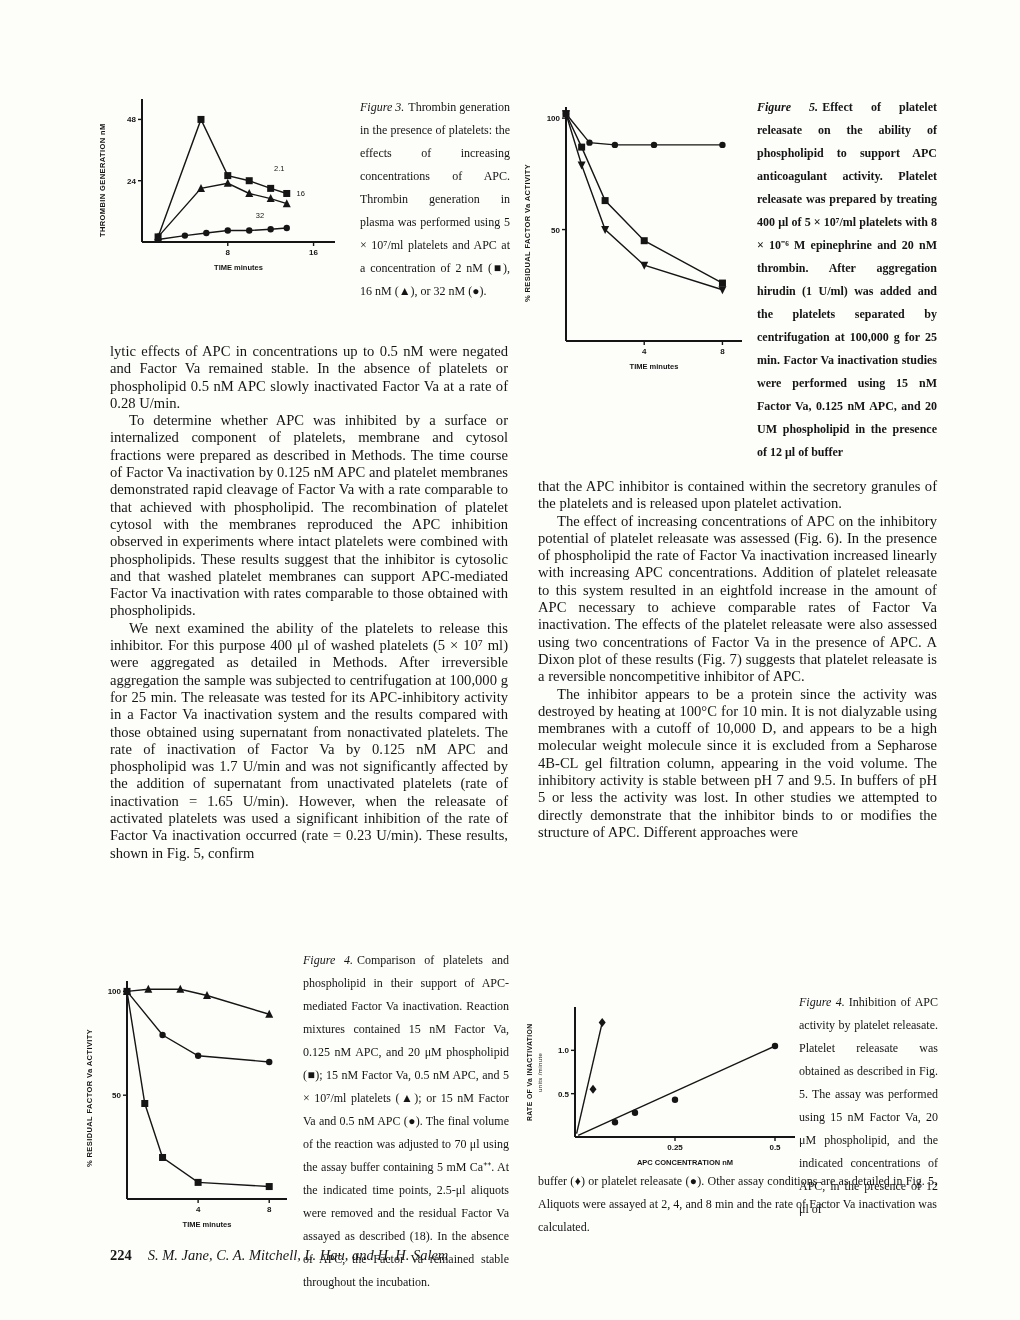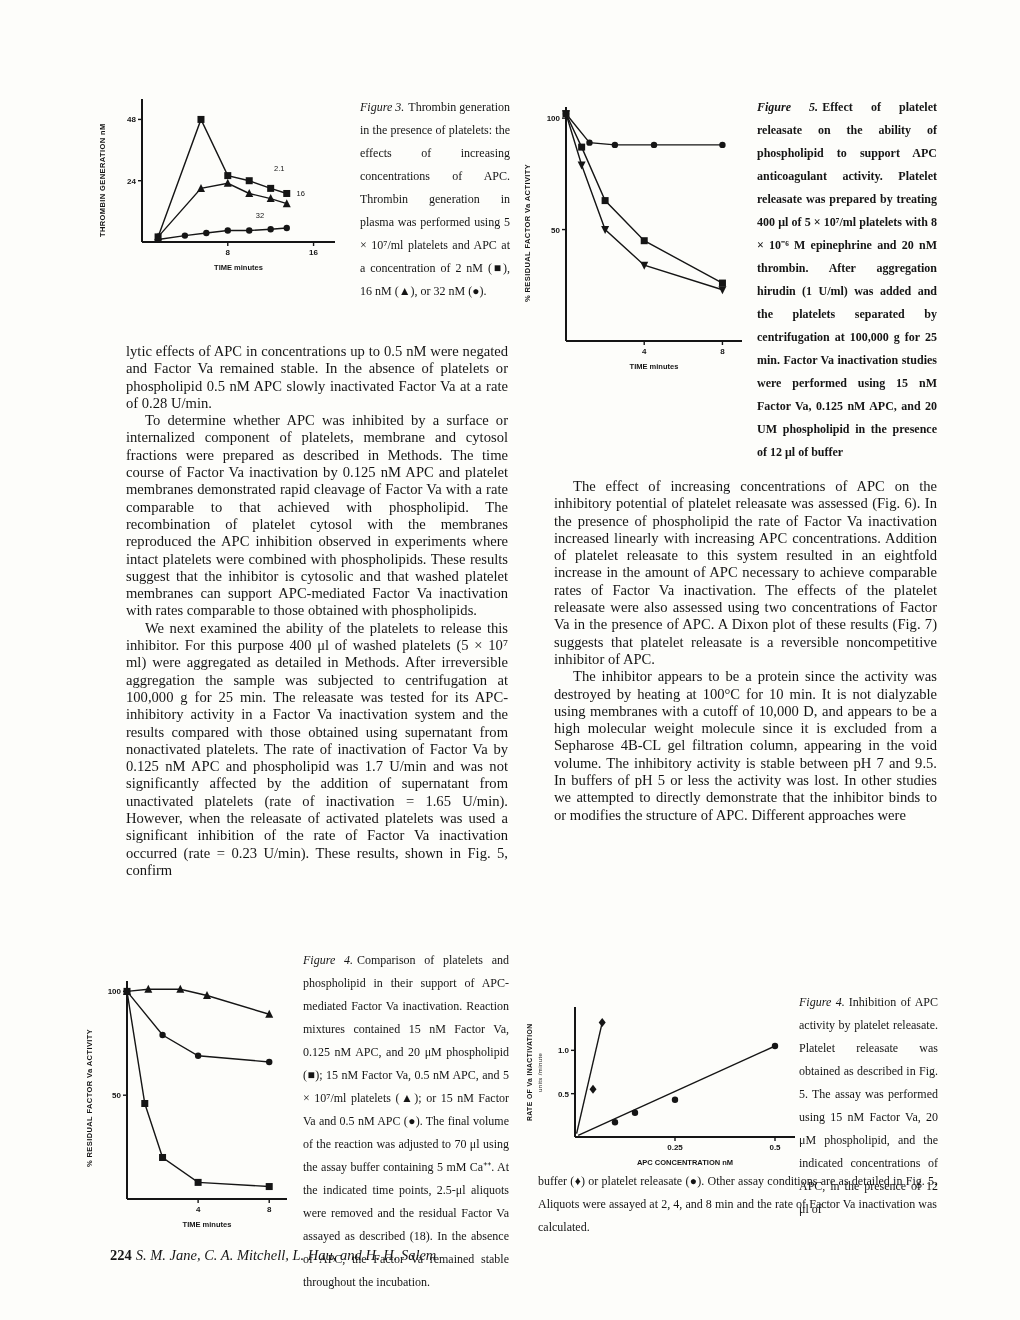--- a/index.html
+++ b/index.html
@@ -4,35 +4,35 @@
 <style>
   * { margin:0; padding:0; box-sizing:border-box; }
   html,body { background:#d9d9d9; }
   .page {
     position:relative; width:1020px; height:1320px; margin:0 auto;
     background:#fdfdfa; color:#151515;
     font-family:"Liberation Serif", serif; overflow:hidden;
   }
   .body-col { position:absolute; }
   .body-col p {
-    font-size:14.6px; line-height:17.3px; text-align:justify; text-indent:19px;margin-left:16px;
+    font-size:14.6px; line-height:17.3px; text-align:justify; text-indent:19px;
   }
   .body-col p.noindent { text-indent:0; }
   .caption {
     position:absolute; font-size:12px; line-height:23px; text-align:justify;
   }
   .caption .fig-label { font-style:italic; margin-right:4px; }
   .v-label {
     position:absolute; writing-mode:vertical-rl; transform:rotate(180deg);
     font-family:"Liberation Sans", sans-serif; font-weight:700;
     color:#151515; text-align:center; letter-spacing:0.4px; white-space:nowrap;
   }
   svg.chart { position:absolute; overflow:visible; }
   .footer { position:absolute; font-size:14.5px; }
-  .footer .pageno { font-weight:700; margin-right:4px; }
+  .footer .pageno { font-weight:700; margin-right:16px; }
   .footer .authors { font-style:italic; }
 </style>
 </head>
 <body>
 
 <div class="page">
 
   <div class="v-label" style="left:98px; top:96px; height:168px; font-size:7.5px;">THROMBIN GENERATION nM</div>
   <svg class="chart" style="left:114px; top:90px;" width="235" height="185">
       <line x1="28" y1="152" x2="28" y2="9" stroke="#151515" stroke-width="2"></line>
@@ -112,20 +112,21 @@
     <span class="fig-label">Figure 5.</span><span>Effect of platelet releasate on the ability of phospholipid to support APC anticoagulant activity. Platelet releasate was prepared by treating 400 μl of 5 × 10⁷/ml platelets with 8 × 10⁻⁶ M epinephrine and 20 nM thrombin. After aggregation hirudin (1 U/ml) was added and the platelets separated by centrifugation at 100,000 g for 25 min. Factor Va inactivation studies were performed using 15 nM Factor Va, 0.125 nM APC, and 20 UM phospholipid in the presence of 12 μl of buffer</span>
   </div>
 
   <div class="body-col" style="left:110px; top:343px; width:398px;">
     <p class="noindent">lytic effects of APC in concentrations up to 0.5 nM were negated and Factor Va remained stable. In the absence of platelets or phospholipid 0.5 nM APC slowly inactivated Factor Va at a rate of 0.28 U/min.</p>
     <p>To determine whether APC was inhibited by a surface or internalized component of platelets, membrane and cytosol fractions were prepared as described in Methods. The time course of Factor Va inactivation by 0.125 nM APC and platelet membranes demonstrated rapid cleavage of Factor Va with a rate comparable to that achieved with phospholipid. The recombination of platelet cytosol with the membranes reproduced the APC inhibition observed in experiments where intact platelets were combined with phospholipids. These results suggest that the inhibitor is cytosolic and that washed platelet membranes can support APC-mediated Factor Va inactivation with rates comparable to those obtained with phospholipids.</p>
     <p>We next examined the ability of the platelets to release this inhibitor. For this purpose 400 μl of washed platelets (5 × 10⁷ ml) were aggregated as detailed in Methods. After irreversible aggregation the sample was subjected to centrifugation at 100,000 g for 25 min. The releasate was tested for its APC-inhibitory activity in a Factor Va inactivation system and the results compared with those obtained using supernatant from nonactivated platelets. The rate of inactivation of Factor Va by 0.125 nM APC and phospholipid was 1.7 U/min and was not significantly affected by the addition of supernatant from unactivated platelets (rate of inactivation = 1.65 U/min). However, when the releasate of activated platelets was used a significant inhibition of the rate of Factor Va inactivation occurred (rate = 0.23 U/min). These results, shown in Fig. 5, confirm</p>
   </div>
 
   <div class="body-col" style="left:538px; top:478px; width:399px;">
+    <p class="noindent">that the APC inhibitor is contained within the secretory granules of the platelets and is released upon platelet activation.</p>
     <p>The effect of increasing concentrations of APC on the inhibitory potential of platelet releasate was assessed (Fig. 6). In the presence of phospholipid the rate of Factor Va inactivation increased linearly with increasing APC concentrations. Addition of platelet releasate to this system resulted in an eightfold increase in the amount of APC necessary to achieve comparable rates of Factor Va inactivation. The effects of the platelet releasate were also assessed using two concentrations of Factor Va in the presence of APC. A Dixon plot of these results (Fig. 7) suggests that platelet releasate is a reversible noncompetitive inhibitor of APC.</p>
     <p>The inhibitor appears to be a protein since the activity was destroyed by heating at 100°C for 10 min. It is not dialyzable using membranes with a cutoff of 10,000 D, and appears to be a high molecular weight molecule since it is excluded from a Sepharose 4B-CL gel filtration column, appearing in the void volume. The inhibitory activity is stable between pH 7 and 9.5. In buffers of pH 5 or less the activity was lost. In other studies we attempted to directly demonstrate that the inhibitor binds to or modifies the structure of APC. Different approaches were</p>
   </div>
 
   <div class="caption" style="left:303px; top:949px; width:206px;">
     <span class="fig-label">Figure 4.</span><span>Comparison of platelets and phospholipid in their support of APC-mediated Factor Va inactivation. Reaction mixtures contained 15 nM Factor Va, 0.125 nM APC, and 20 μM phospholipid (■); 15 nM Factor Va, 0.5 nM APC, and 5 × 10⁷/ml platelets (▲); or 15 nM Factor Va and 0.5 nM APC (●). The final volume of the reaction was adjusted to 70 μl using the assay buffer containing 5 mM Ca⁺⁺. At the indicated time points, 2.5-μl aliquots were removed and the residual Factor Va assayed as described (18). In the absence of APC, the Factor Va remained stable throughout the incubation.</span>
   </div>
   <div class="v-label" style="left:85px; top:984px; height:228px; font-size:7.5px;">% RESIDUAL FACTOR Va ACTIVITY</div>
   <svg class="chart" style="left:99px; top:972px;" width="202" height="260">
       <line x1="28" y1="227" x2="28" y2="9" stroke="#151515" stroke-width="2"></line>

